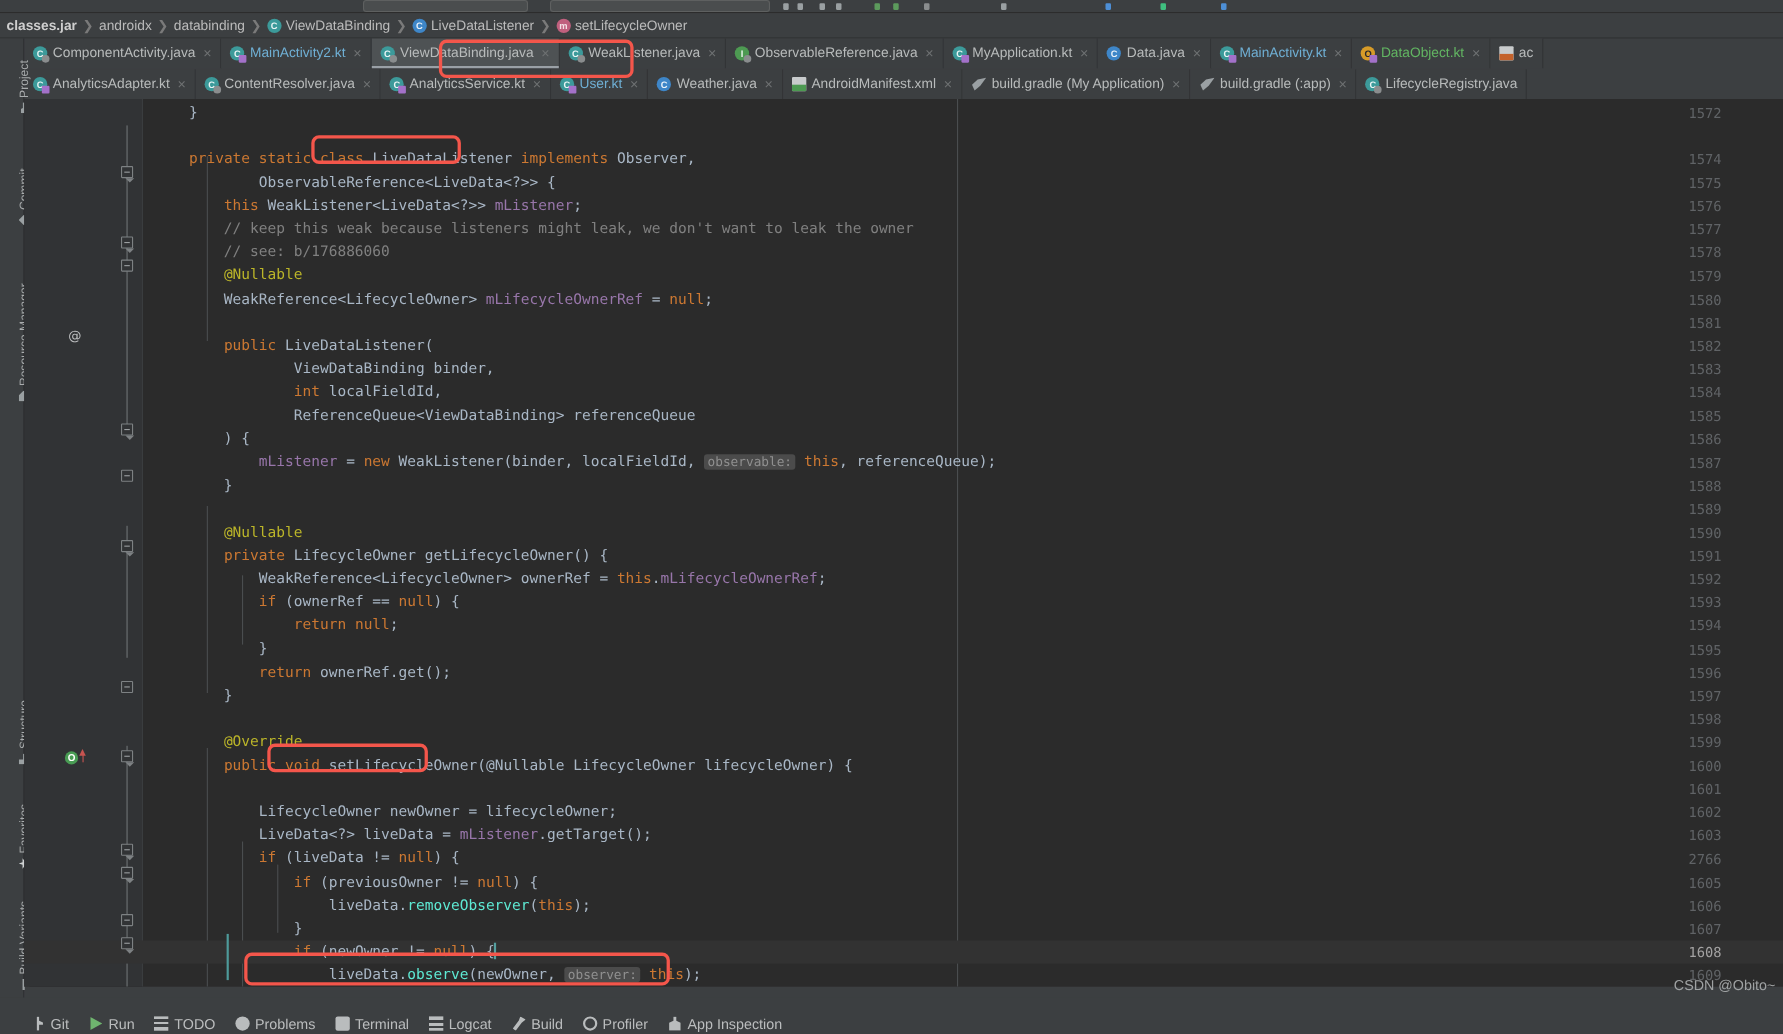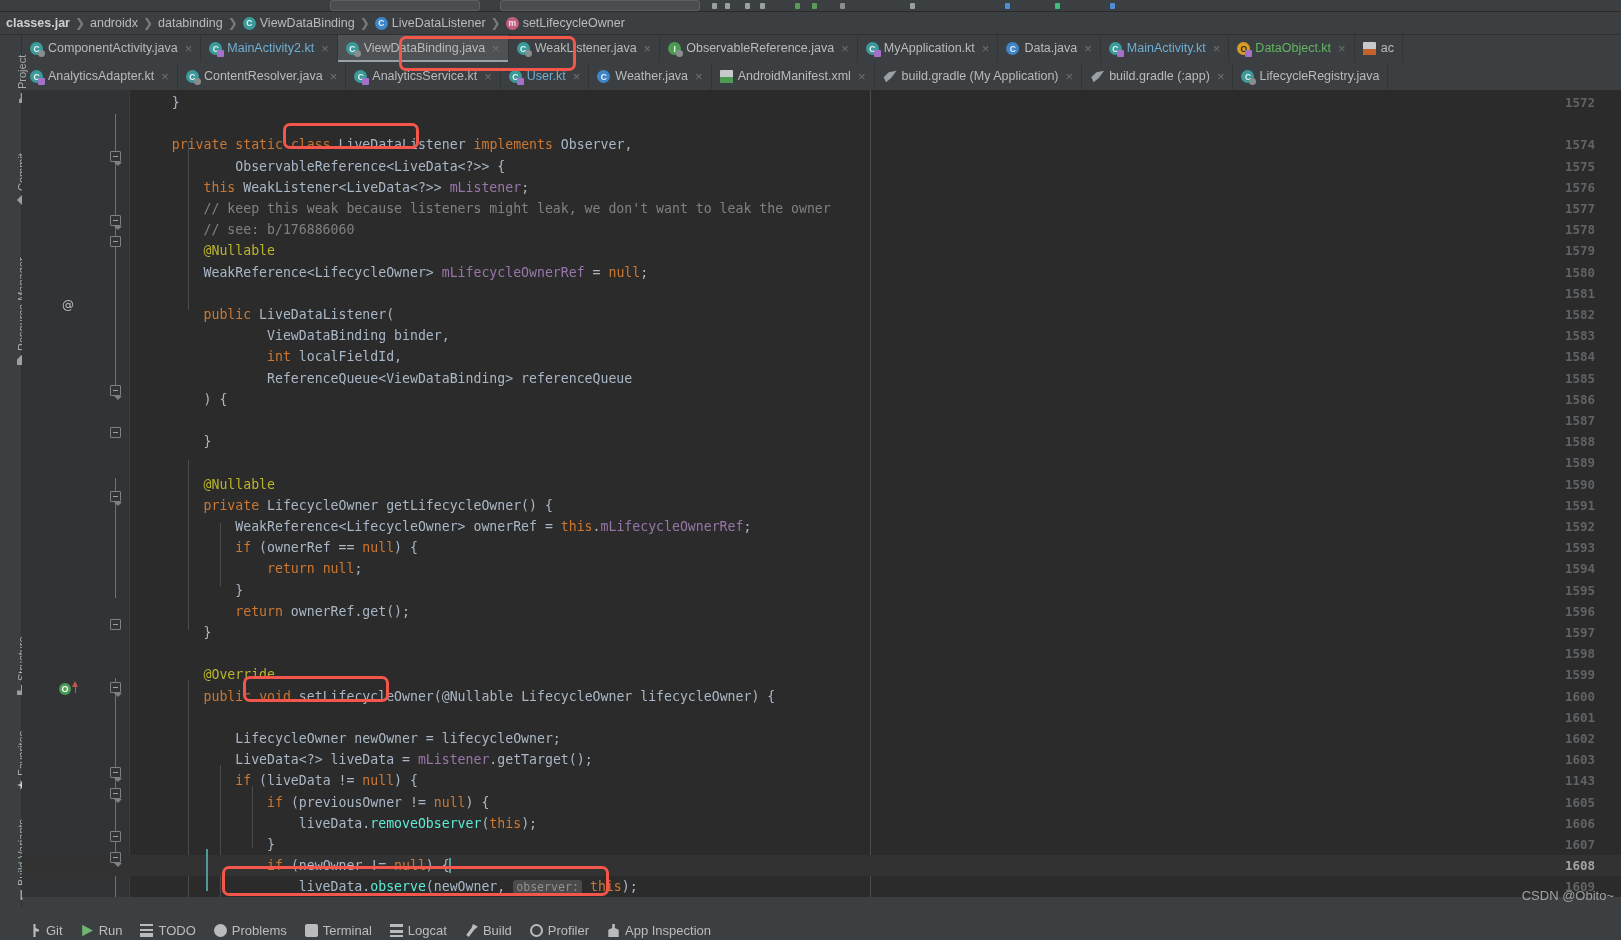--- a/index.html
+++ b/index.html
@@ -112,22 +112,22 @@
     position: absolute; left: 0; top: 0; width: 108px; height: 100%;
     background: #313335;
   }
   .gutter-sep { position: absolute; left: 107px; top: 0; width: 1px; height: 100%; background: #3A3D3F; }
   .vline { position: absolute; top: 0; width: 1px; height: 100%; background: #4A4D4F; }
 
   .row { position: absolute; left: 0; width: 100%; height: 21.2px; }
   .row.current { background: #323232; }
   .lnum {
     position: absolute; right: 0; width: 108px; text-align: right;
-    padding-right: 26px; font-family: "DejaVu Sans Mono", monospace;
-    font-size: 12.5px; color: #606366; line-height: 21.2px; font-weight: bold;
+    padding-right: 56px; font-family: "DejaVu Sans Mono", monospace;
+    font-size: 12.5px; color: #606366; line-height: 21.2px;
   }
   .lnum.cur { color: #A4A3A3; }
   .code {
     position: absolute; left: 118px; top: 0; line-height: 21.2px;
     font-family: "DejaVu Sans Mono", monospace; font-size: 13.2px;
     color: #A9B7C6; white-space: pre;
   }
   .kw { color: #CC7832; }
   .an { color: #BBB529; }
   .cm { color: #808080; }
@@ -447,20 +447,21 @@
       <div class="row" style="top: 277.6px;">
         <div class="lnum">1585</div>
         <div class="code">                ReferenceQueue&lt;ViewDataBinding&gt; referenceQueue</div>
       </div>
       <div class="row" style="top: 298.8px;">
         <div class="lnum">1586</div>
         <div class="code">        ) {</div>
       </div>
       <div class="row" style="top: 320px;">
         <div class="lnum">1587</div>
+        <div class="code">            <span class="fld">mListener</span> = <span class="kw">new</span> WeakListener(binder, localFieldId, <span class="hint">observable:</span> <span class="kw">this</span>, referenceQueue);</div>
       </div>
       <div class="row" style="top: 341.2px;">
         <div class="lnum">1588</div>
         <div class="code">        }</div>
       </div>
       <div class="row" style="top: 362.4px;">
         <div class="lnum">1589</div>
         <div class="code"></div>
       </div>
       <div class="row" style="top: 383.6px;">
@@ -512,21 +513,21 @@
       </div>
       <div class="row" style="top: 638px;">
         <div class="lnum">1602</div>
         <div class="code">            LifecycleOwner newOwner = lifecycleOwner;</div>
       </div>
       <div class="row" style="top: 659.2px;">
         <div class="lnum">1603</div>
         <div class="code">            LiveData&lt;?&gt; liveData = <span class="fld">mListener</span>.getTarget();</div>
       </div>
       <div class="row" style="top: 680.4px;">
-        <div class="lnum">1143</div>
+        <div class="lnum">2766</div>
         <div class="code">            <span class="kw">if</span> (liveData != <span class="kw">null</span>) {</div>
       </div>
       <div class="row" style="top: 701.6px;">
         <div class="lnum">1605</div>
         <div class="code">                <span class="kw">if</span> (previousOwner != <span class="kw">null</span>) {</div>
       </div>
       <div class="row" style="top: 722.8px;">
         <div class="lnum">1606</div>
         <div class="code">                    liveData.<span class="mth">removeObserver</span>(<span class="kw">this</span>);</div>
       </div>

